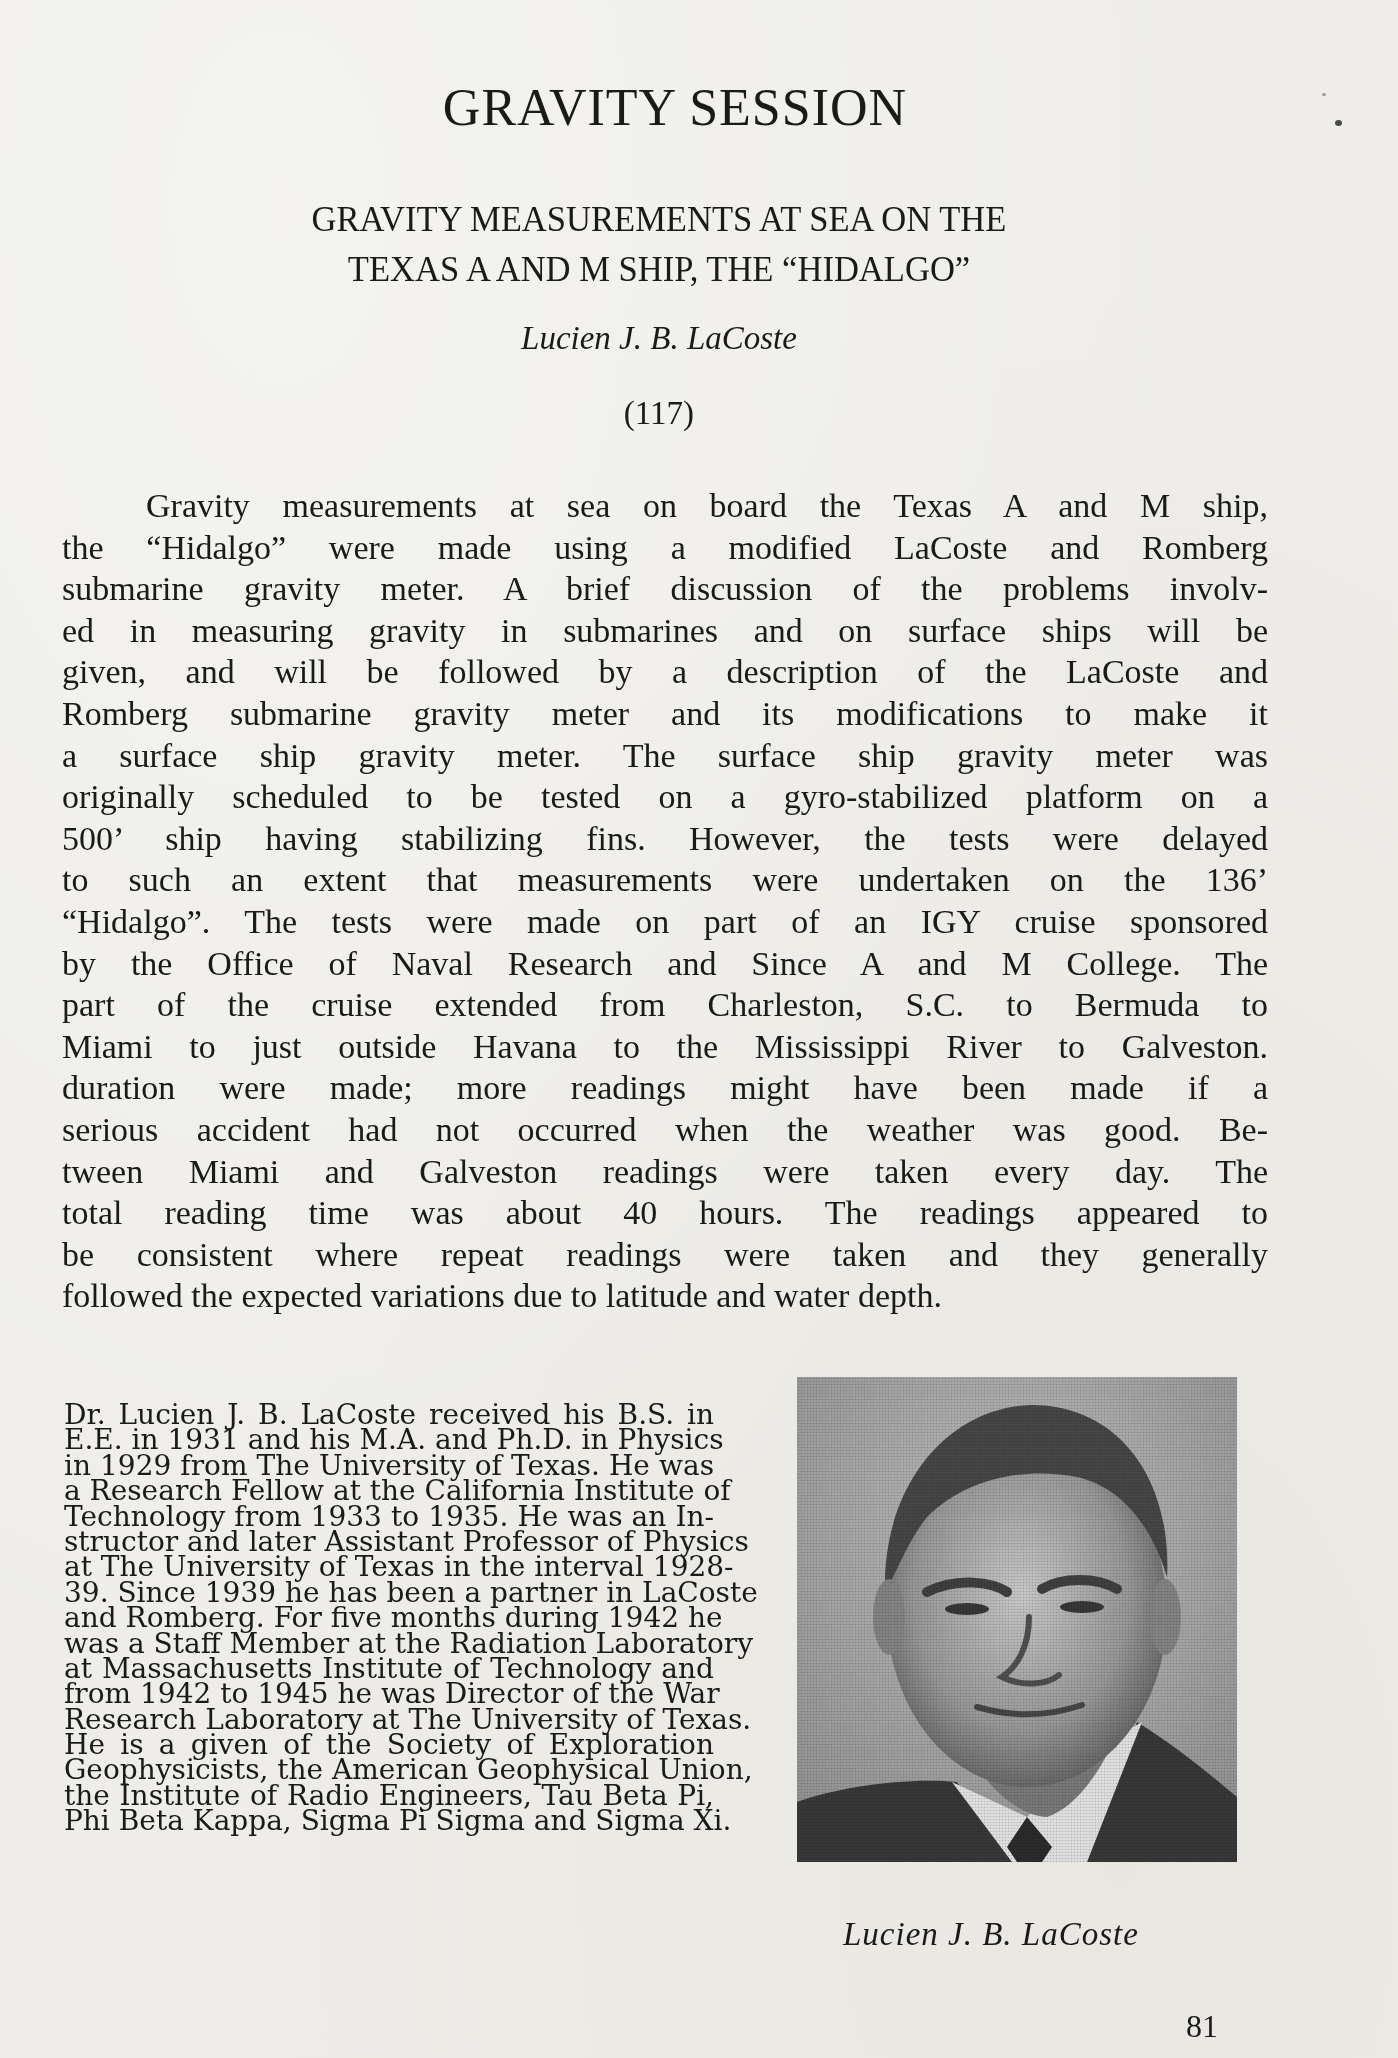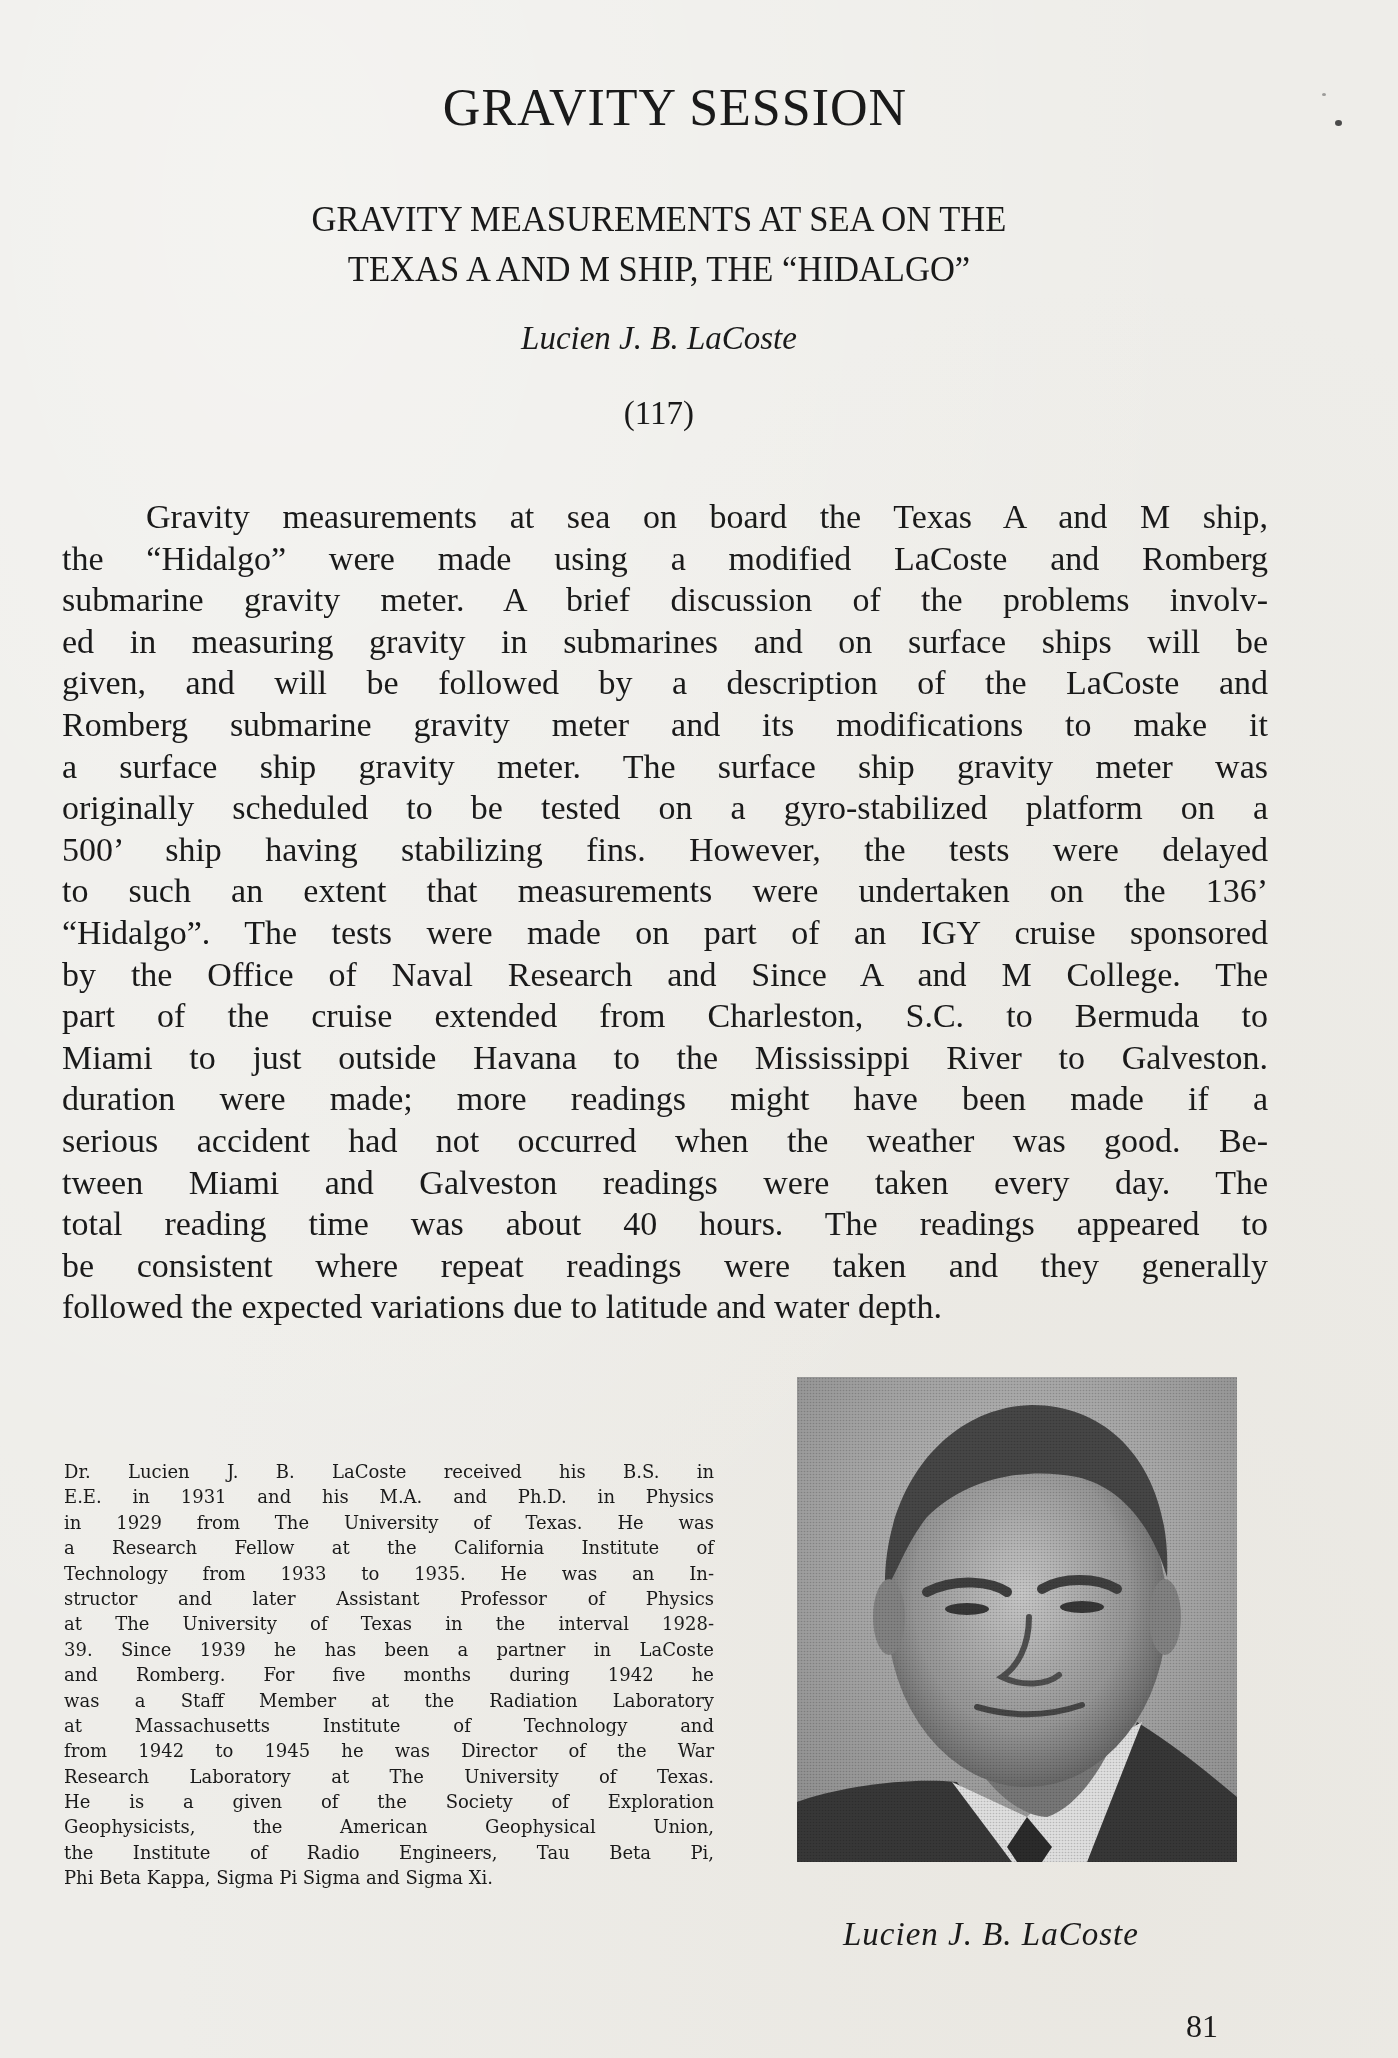--- a/index.html
+++ b/index.html
@@ -62,42 +62,42 @@
       position: absolute;
       top: 397px;
       left: 0;
       width: 1318px;
       text-align: center;
       font-size: 33px;
       line-height: 1;
     }
     .abstract {
       position: absolute;
-      top: 496px;
+      top: 485px;
       left: 62px;
       width: 1206px;
       font-size: 34px;
       line-height: 41.6px;
       margin: 0;
     }
     .abstract .line {
       display: block;
       text-align: justify;
       text-align-last: justify;
       white-space: nowrap;
       height: 41.6px;
     }
     .abstract .line.last { text-align-last: left; }
     .abstract .line.indent { padding-left: 84px; }
     .bio {
       position: absolute;
-      top: 1459px;
+      top: 1402px;
       left: 64px;
       width: 650px;
-      font-size: 18px;
+      font-size: 28px;
       line-height: 25.4px;
       margin: 0;
       font-family: "DejaVu Serif", "Liberation Serif", serif;
     }
     .bio .line {
       display: block;
       text-align: justify;
       text-align-last: justify;
       white-space: nowrap;
       height: 25.4px;

